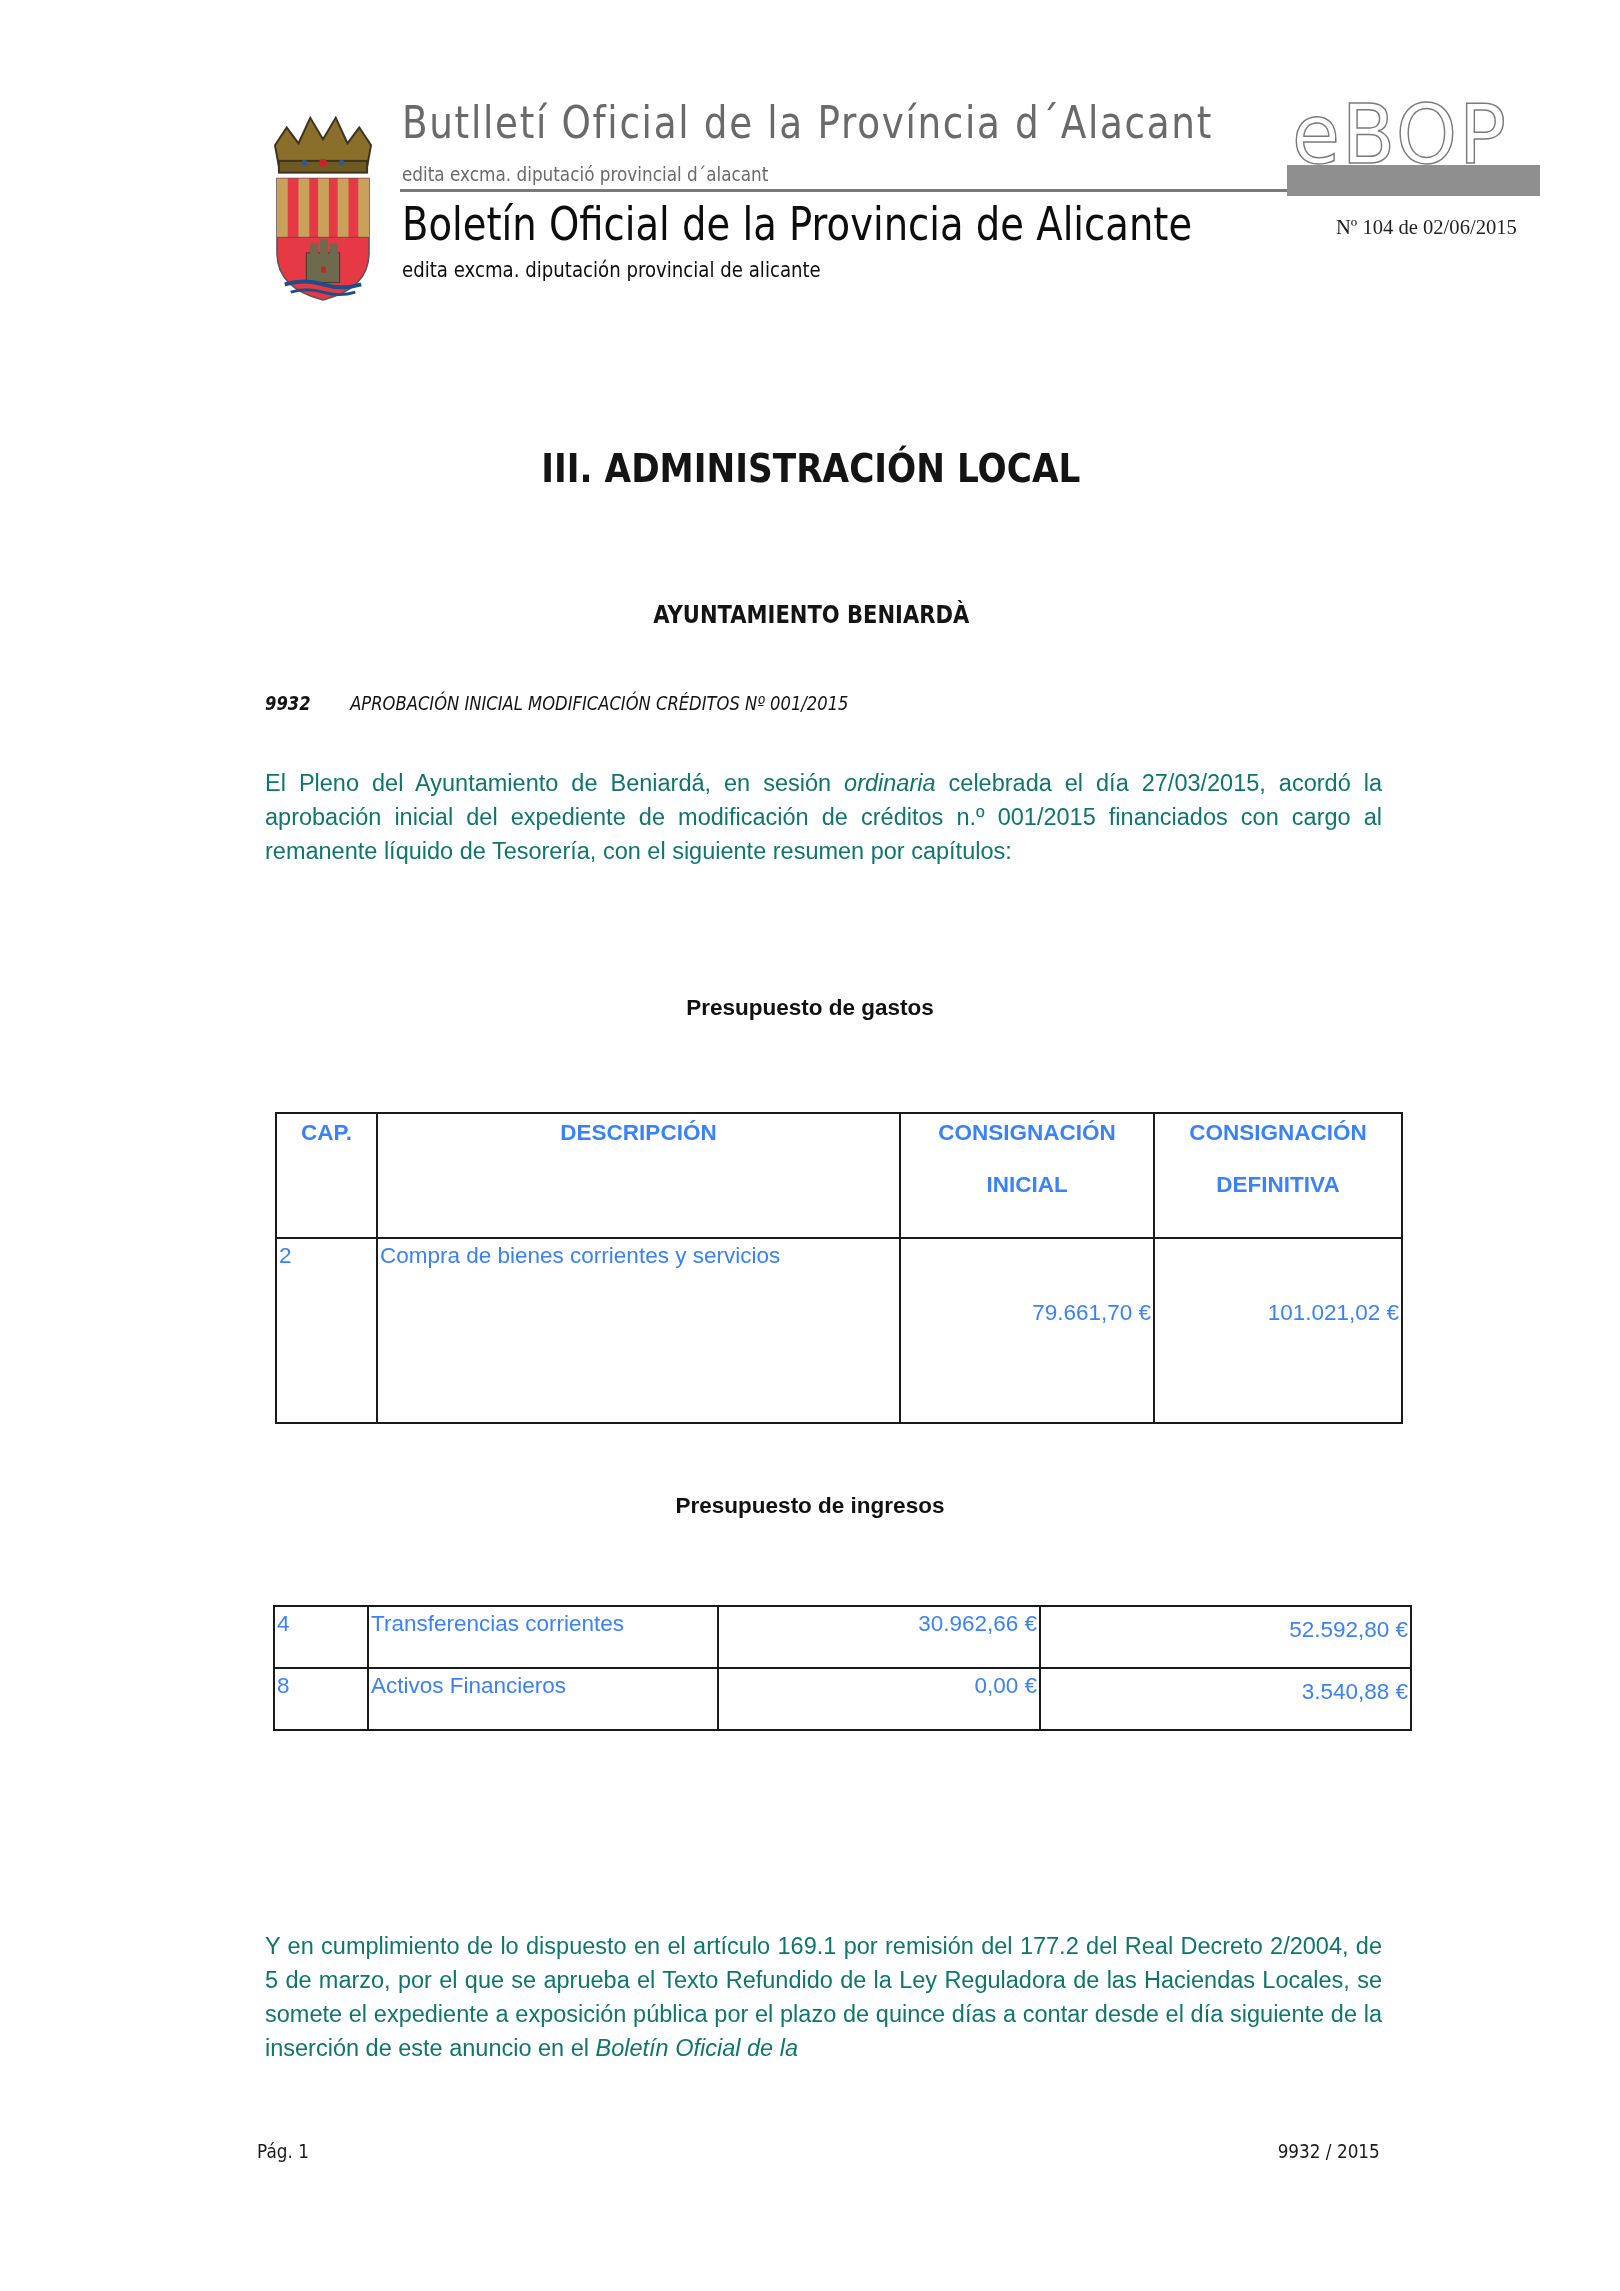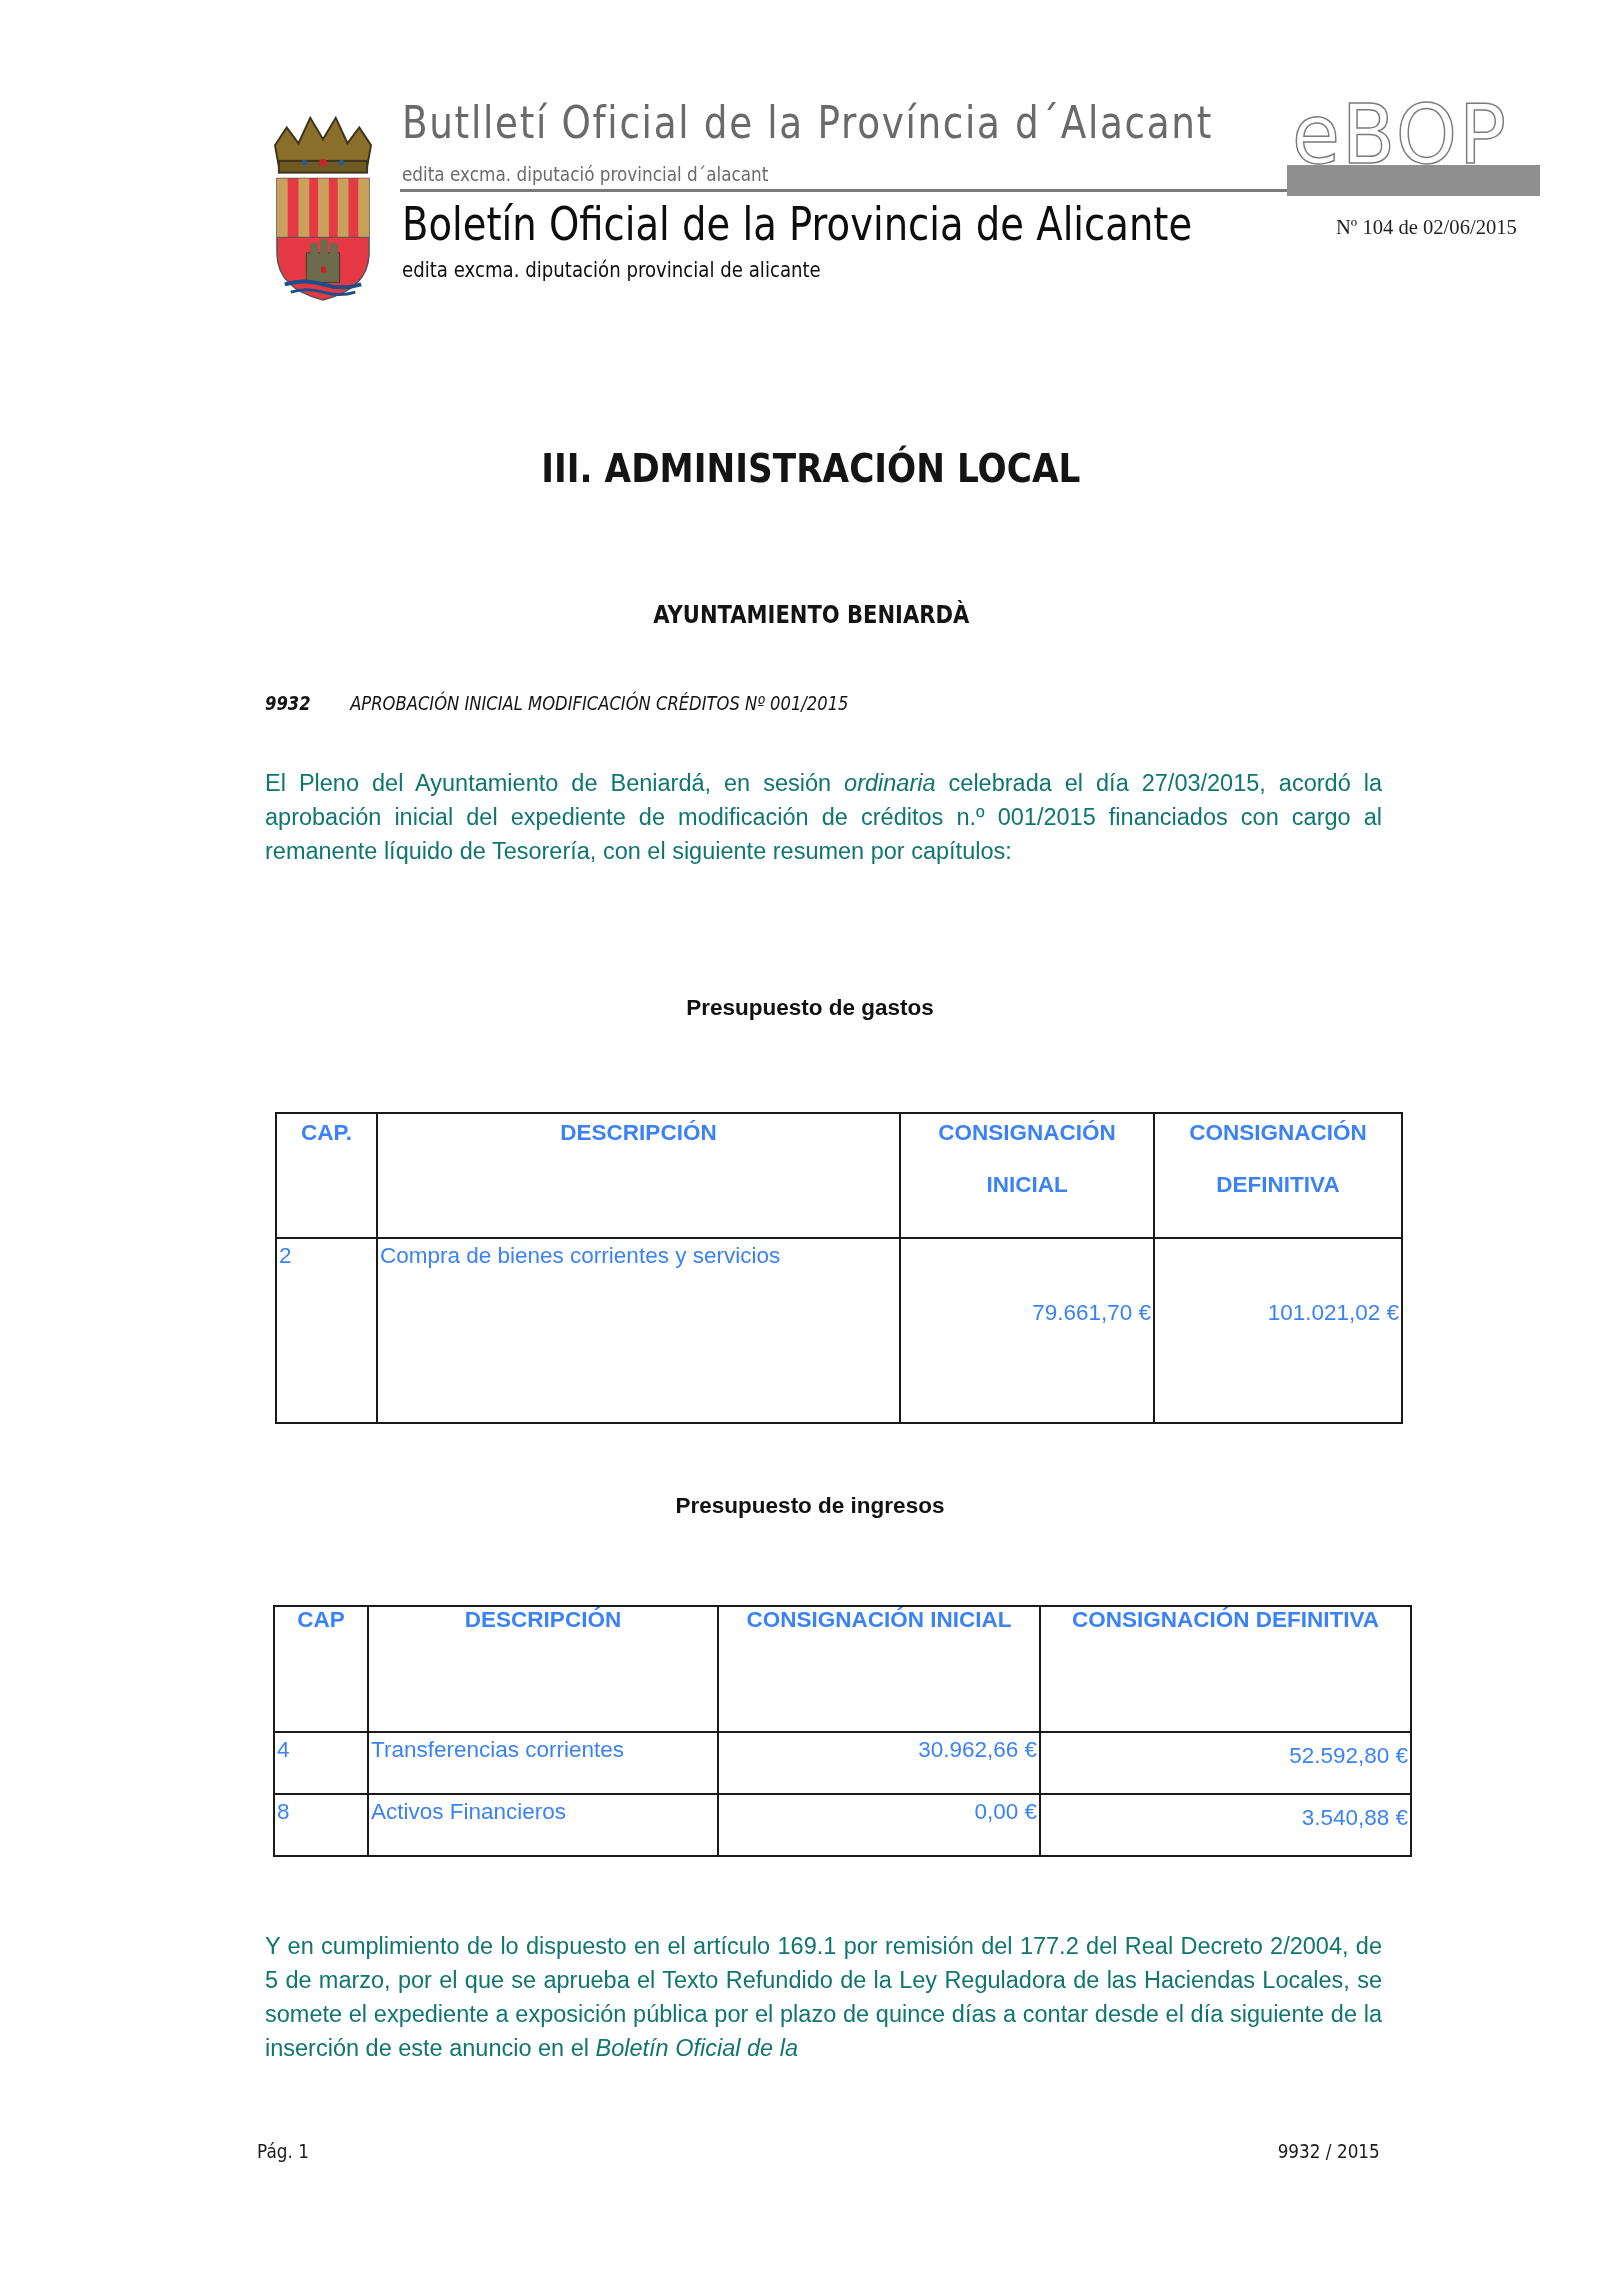--- a/index.html
+++ b/index.html
@@ -144,26 +144,20 @@
 
 <div class="abs tbl-title t2-title">Presupuesto de ingresos</div>
 <table class="budget t2">
   <colgroup>
     <col style="width:94px">
       <col style="width:350px">
       <col style="width:322px">
       <col style="width:371px">
   </colgroup>
   <tbody>
-      <tr class="hrow">
-    <th>CAP</th>
-    <th>DESCRIPCIÓN</th>
-    <th>CONSIGNACIÓN INICIAL</th>
-    <th>CONSIGNACIÓN DEFINITIVA</th>
-  </tr>
   <tr class="drow">
     <td class="cap">4</td>
     <td class="desc">Transferencias corrientes</td>
     <td class="num">30.962,66 €</td>
     <td class="num num2">52.592,80 €</td>
   </tr>
   <tr class="drow">
     <td class="cap">8</td>
     <td class="desc">Activos Financieros</td>
     <td class="num">0,00 €</td>

